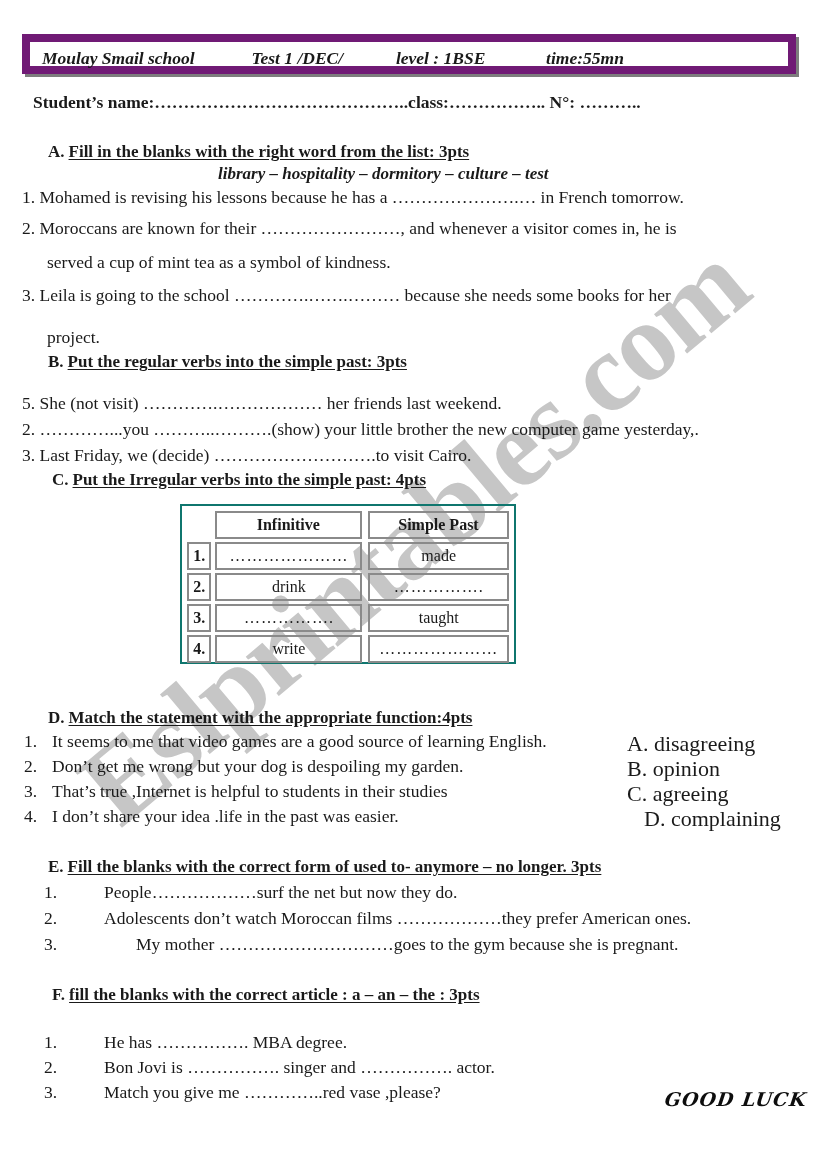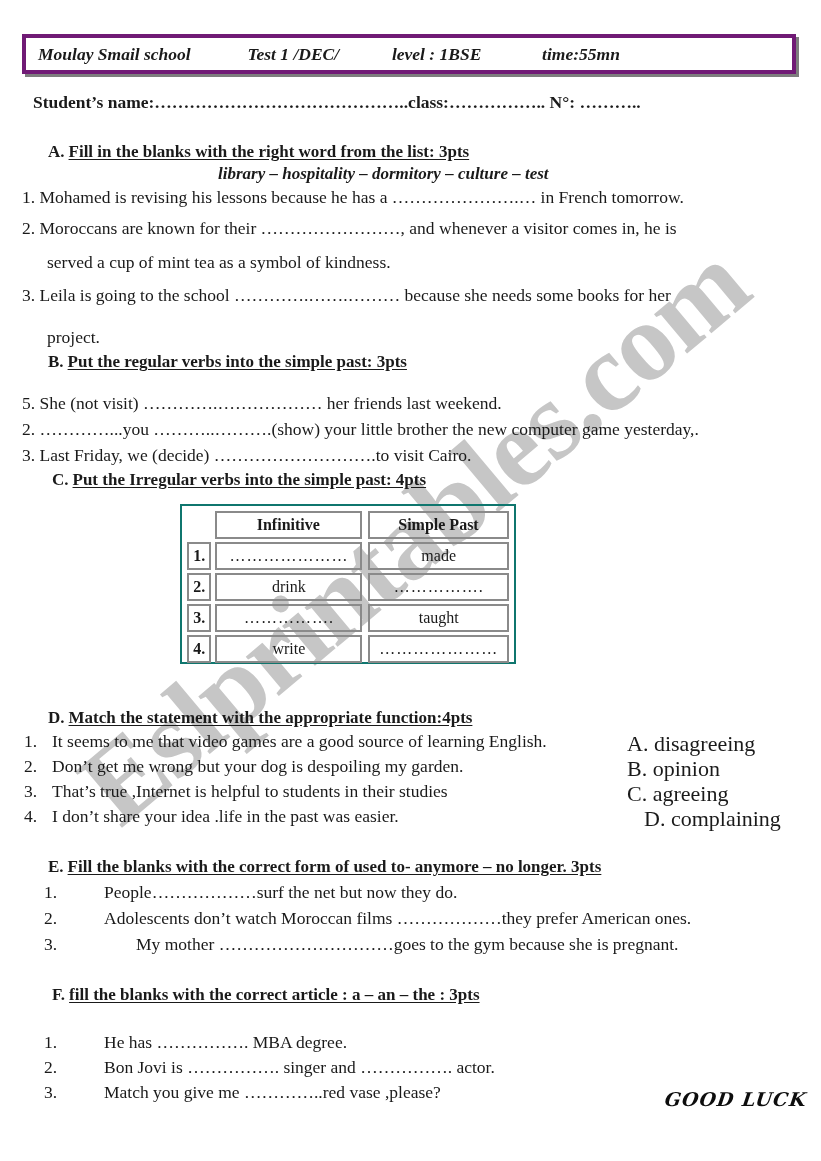--- a/index.html
+++ b/index.html
@@ -49,21 +49,21 @@
   }
 
   
   .header-box {
     position: absolute;
     left: 22px;
     top: 34px;
     width: 774px;
     height: 40px;
     box-sizing: border-box;
-    border: 4px solid #701a75;
+    border: 8px solid #701a75;
     background: transparent;
     box-shadow: 3px 3px 0 0 #7d7d7d;
     padding-left: 16px;
   }
   .header-inner {
     position: absolute;
     left: 12px;
     top: 6px;
     white-space: nowrap;
     font-style: italic;

